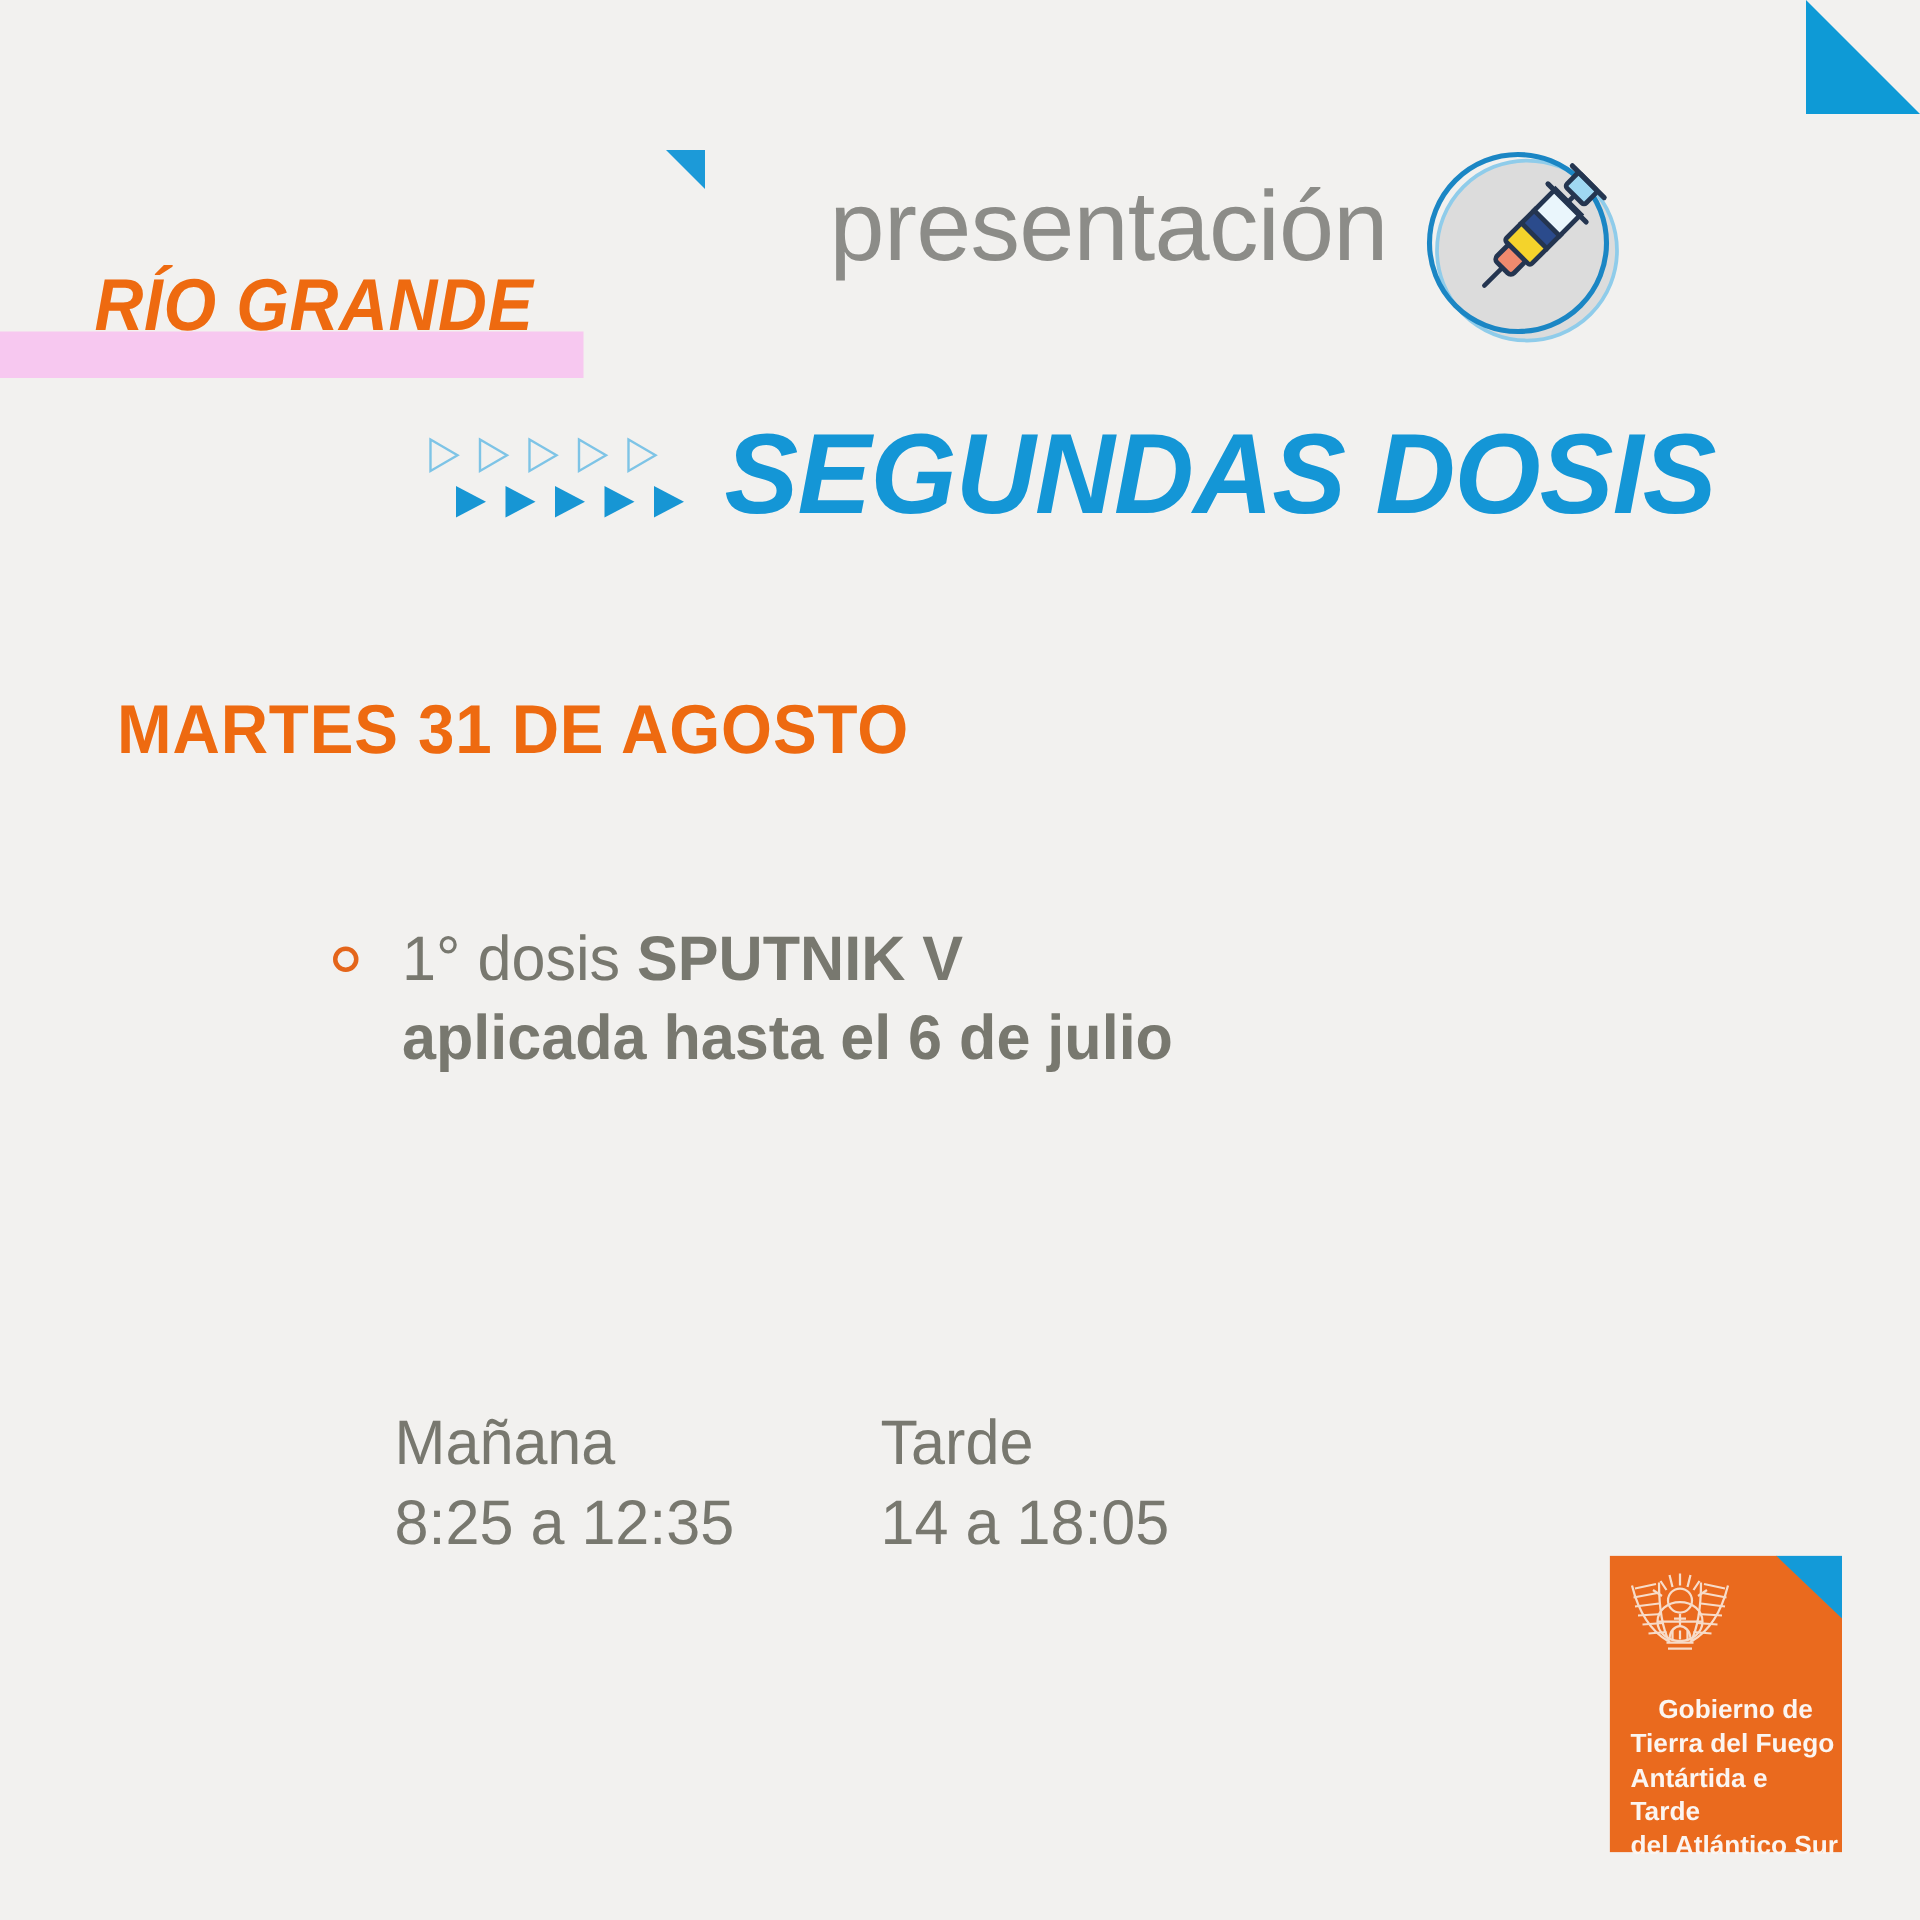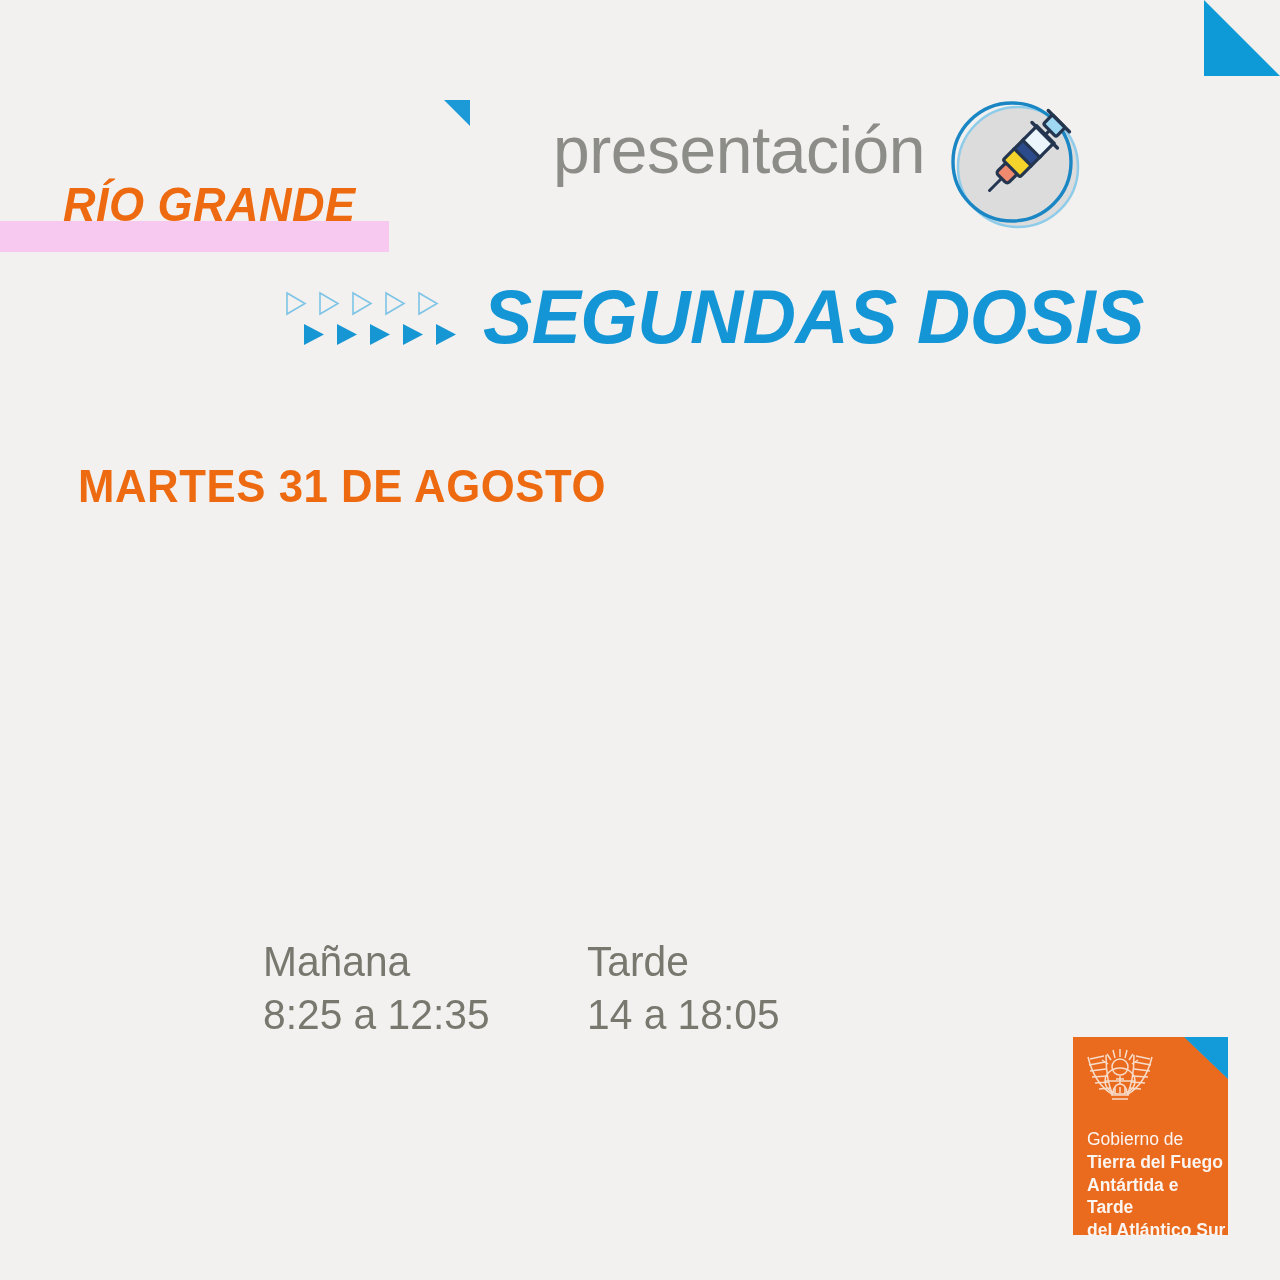--- a/index.html
+++ b/index.html
@@ -146,21 +146,21 @@
   }
   .gov-crest { position:absolute; left:1086px; top:1043px; width:68px; height:72px; }
   .gov-text {
     position:absolute; left:1087px; top:1128px;
     width:140px;
     color:#FBF5F1;
     font-family:"Liberation Sans Narrow","Liberation Sans", sans-serif;
     font-size:17.5px;
     line-height:1.30;
   }
-  .gov-text .g1 { font-weight:normal; }
+  .gov-text .g1 { font-weight:bold;text-align:center; }
   .gov-text .gb { font-weight:bold; }
 </style>
 </head>
 <body>
 
 <div class="corner-tri"></div>
 
 <div class="pink-band"></div>
 <div class="city">RÍO GRANDE</div>
 
@@ -231,20 +231,25 @@
         <polygon points="1,1 21,11.5 1,22" fill="#1796D4"></polygon>
       </svg>
   </div>
 </div>
 <div class="segundas">SEGUNDAS DOSIS</div>
 
 <div class="date">MARTES 31 DE AGOSTO</div>
 
 <div class="doses">
 
+  <div class="dose-item">
+    <div class="dose-bullet"></div>
+    <div class="dose-line"><span>1° dosis </span><span class="brand"> SPUTNIK V</span></div>
+    <div class="dose-line sub">aplicada hasta el 6 de julio</div>
+  </div>
 
 
 </div>
 
 <div class="schedule">
   <div class="sched-col">
     <div>Mañana</div>
     <div>8:25 a 12:35</div>
   </div>
   <div class="sched-col">

